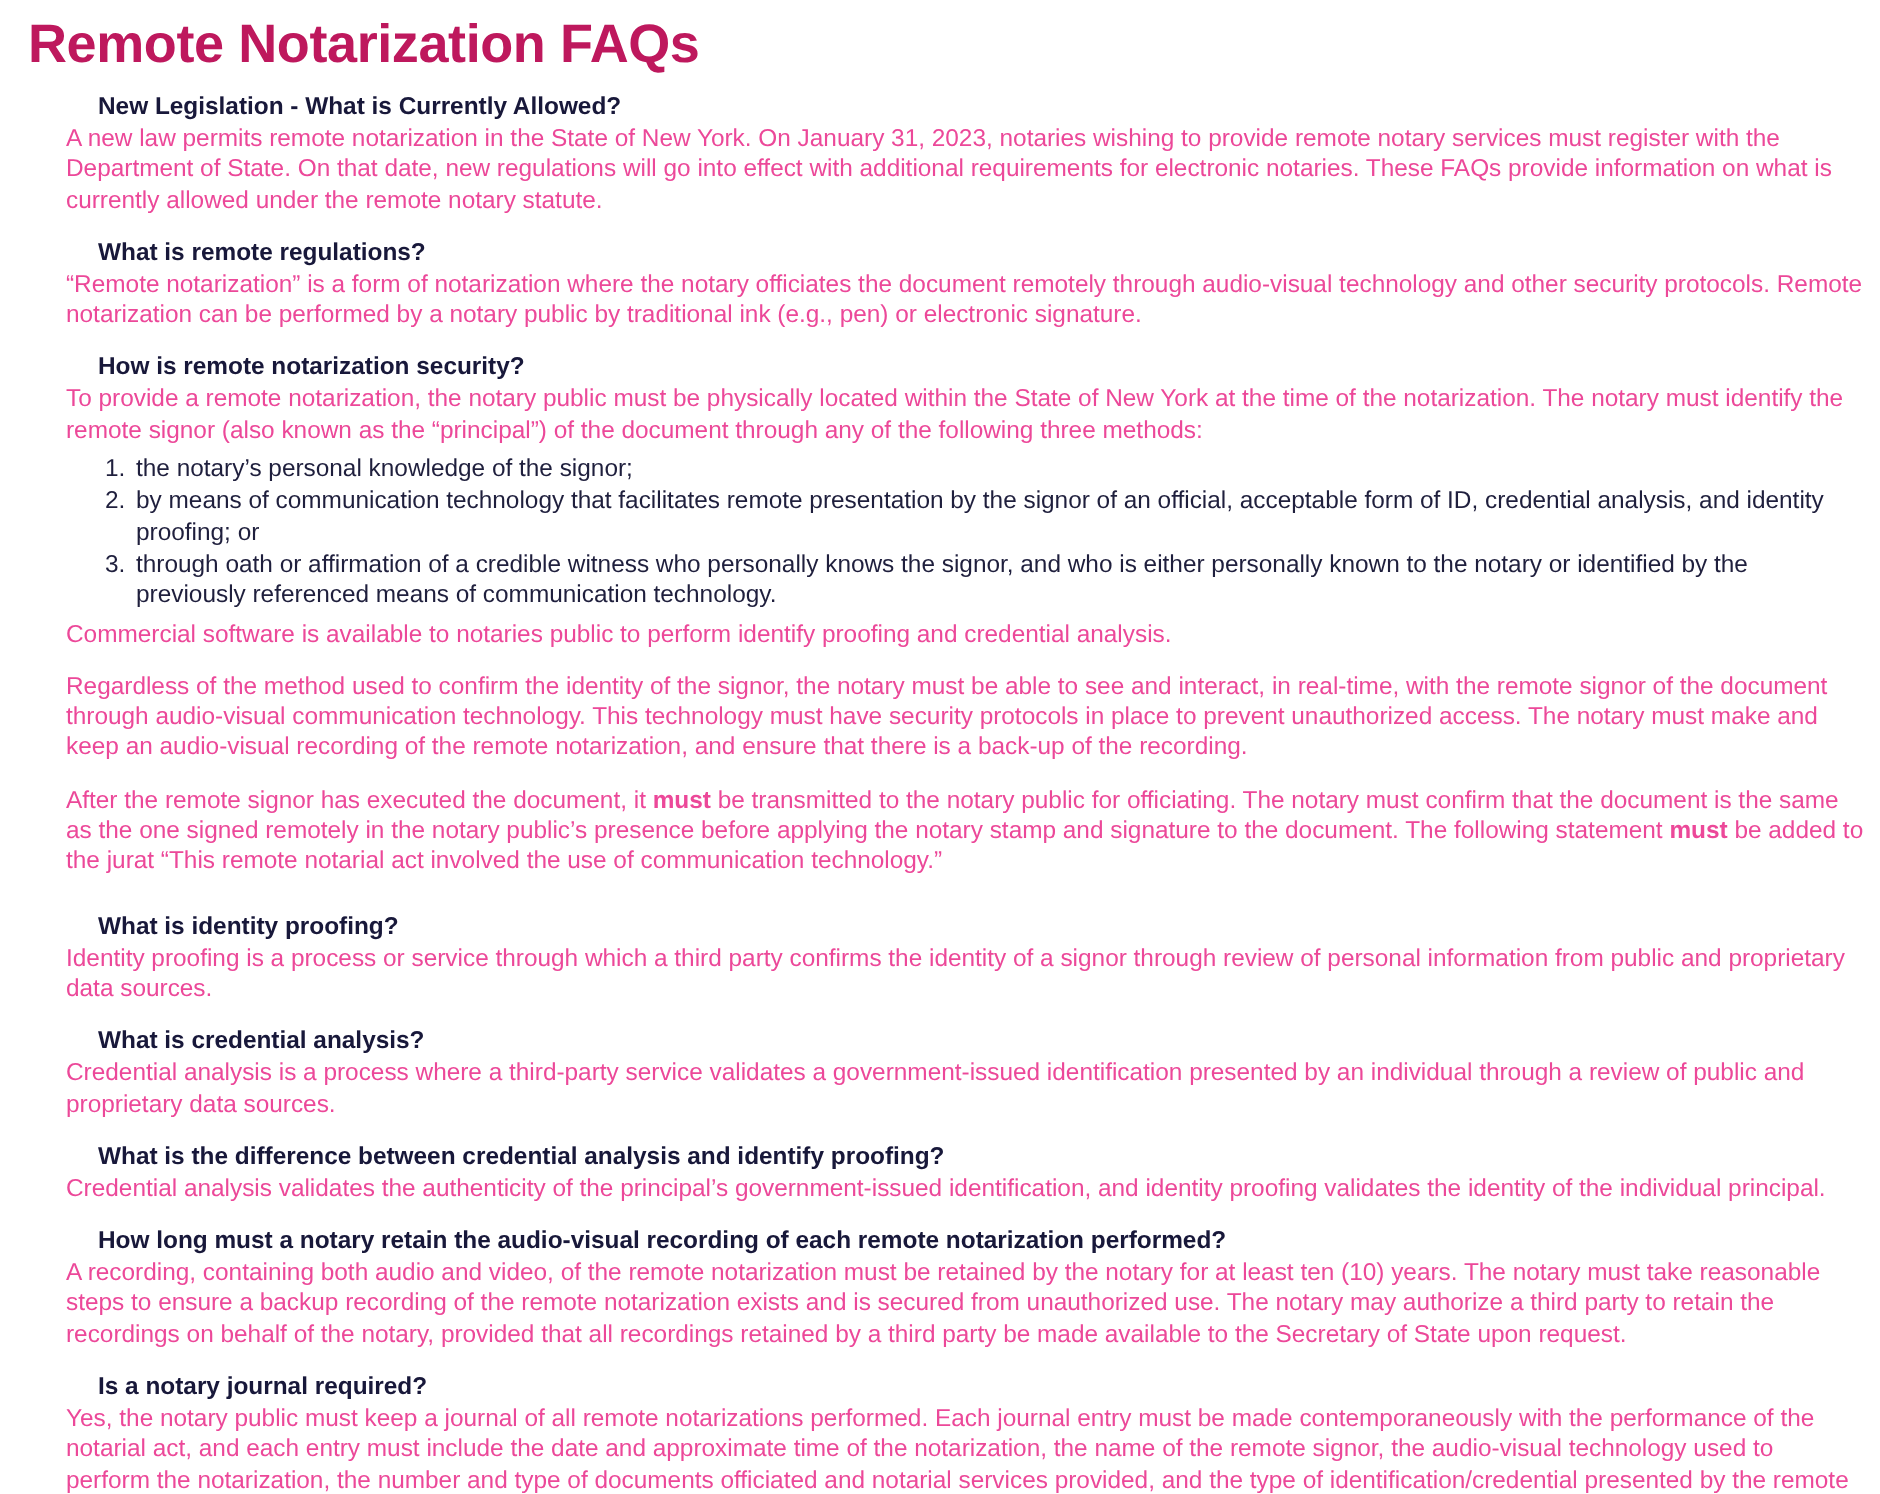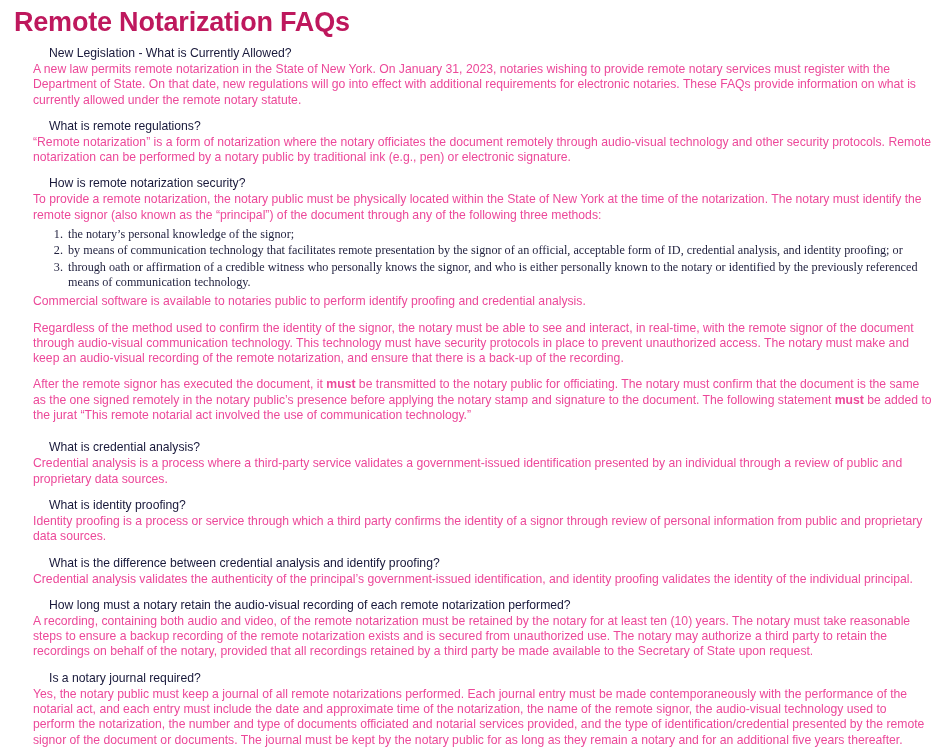--- a/index.html
+++ b/index.html
@@ -34,41 +34,40 @@
   }
   .content {
     padding: 8px 8px 0 33px;
   }
   .faq-block {
     margin: 0 0 11px 0;
   }
   .faq-q {
     font-size: 12.2px;
     line-height: 15px;
-    font-weight: normal;
+    font-weight: bold;
     color: #18183a;
     margin: 0 0 1px 0;
     padding-left: 16px;
   }
   .faq-p {
     font-size: 12.2px;
     line-height: 15.3px;
     margin: 0 0 0 0;
     color: #ec4899;
     text-align: left;
   }
   .faq-p + .faq-p {
     margin-top: 11px;
   }
   ol.methods {
     margin: 4px 0 4px 0;
     padding-left: 33px;
     font-size: 12.2px;
     line-height: 15.3px;
-    font-family: Liberation Serif, serif;
   }
   ol.methods li {
     margin: 0 0 1px 0;
     padding-left: 2px;
   }
   .after-list {
     margin-top: 4px;
   }
   b, strong { font-weight: bold; }
   .spacer-lg { height: 6px; }
@@ -101,27 +100,27 @@
         <li>through oath or affirmation of a credible witness who personally knows the signor, and who is either personally known to the notary or identified by the previously referenced means of communication technology.</li>
       </ol>
       <p class="faq-p after-list">Commercial software is available to notaries public to perform identify proofing and credential analysis.</p>
       <p class="faq-p">Regardless of the method used to confirm the identity of the signor, the notary must be able to see and interact, in real-time, with the remote signor of the document through audio-visual communication technology.  This technology must have security protocols in place to prevent unauthorized access.  The notary must make and keep an audio-visual recording of the remote notarization, and ensure that there is a back-up of the recording.</p>
       <p class="faq-p"><span>After the remote signor has executed the document, it </span><b>must</b><span> be transmitted to the notary public for officiating.  The notary must confirm that the document is the same as the one signed remotely in the notary public’s presence before applying the notary stamp and signature to the document.  The following statement </span><b>must</b><span> be added to the jurat “This remote notarial act involved the use of communication technology.”</span></p>
     </div>
 
     <div class="spacer-lg"></div>
 
     <div class="faq-block">
-      <div class="faq-q">What is credential analysis?</div>
-      <p class="faq-p">Credential analysis is a process where a third-party service validates a government-issued identification presented by an individual through a review of public and proprietary data sources.</p>
+      <div class="faq-q">What is identity proofing?</div>
+      <p class="faq-p">Identity proofing is a process or service through which a third party confirms the identity of a signor through review of personal information from public and proprietary data sources.</p>
     </div>
 
     <div class="faq-block">
-      <div class="faq-q">What is identity proofing?</div>
-      <p class="faq-p">Identity proofing is a process or service through which a third party confirms the identity of a signor through review of personal information from public and proprietary data sources.</p>
+      <div class="faq-q">What is credential analysis?</div>
+      <p class="faq-p">Credential analysis is a process where a third-party service validates a government-issued identification presented by an individual through a review of public and proprietary data sources.</p>
     </div>
 
     <div class="faq-block">
       <div class="faq-q">What is the difference between credential analysis and identify proofing?</div>
       <p class="faq-p">Credential analysis validates the authenticity of the principal’s government-issued identification, and identity proofing validates the identity of the individual principal.</p>
     </div>
 
     <div class="faq-block">
       <div class="faq-q">How long must a notary retain the audio-visual recording of each remote notarization performed?</div>
       <p class="faq-p">A recording, containing both audio and video, of the remote notarization must be retained by the notary for at least ten (10) years. The notary must take reasonable steps to ensure a backup recording of the remote notarization exists and is secured from unauthorized use. The notary may authorize a third party to retain the recordings on behalf of the notary, provided that all recordings retained by a third party be made available to the Secretary of State upon request.</p>

